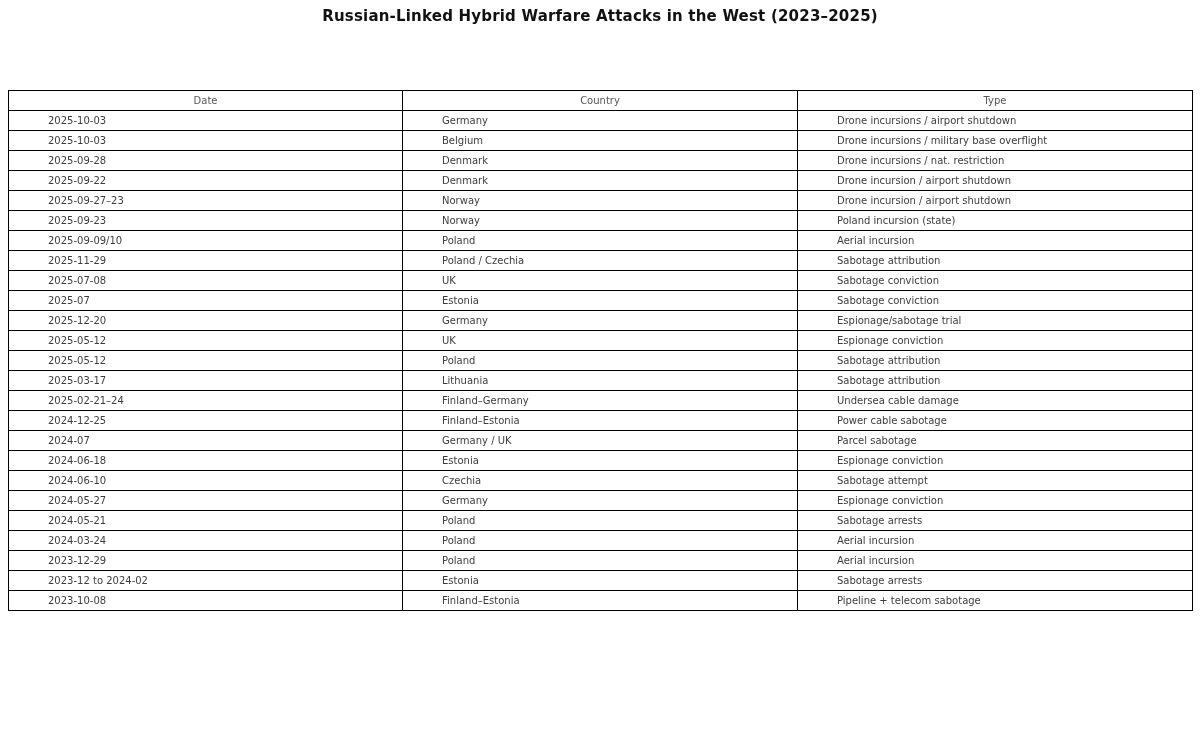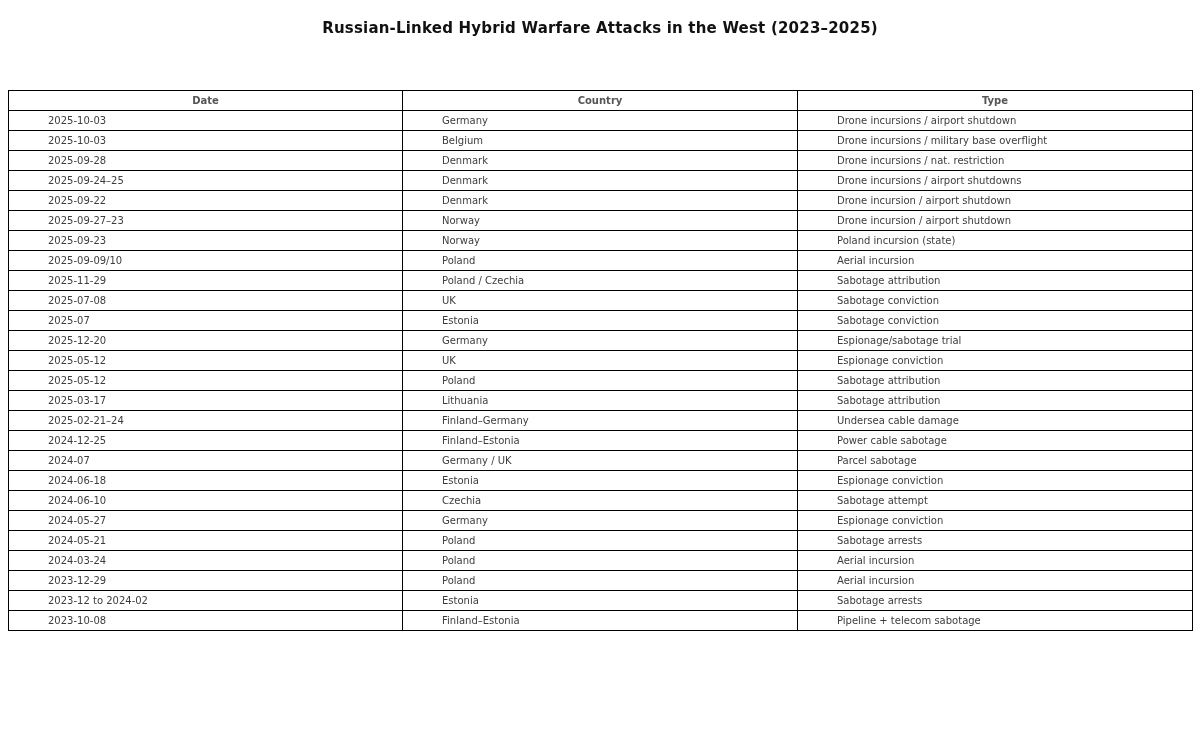--- a/index.html
+++ b/index.html
@@ -9,21 +9,21 @@
     font-family: "DejaVu Sans", "Liberation Sans", sans-serif;
   }
   .page {
     position: relative;
     width: 1200px;
     height: 744px;
     background: #ffffff;
     overflow: hidden;
   }
   .page-title {
-    margin: 12px;
+    margin: 0;
     padding-top: 7px;
     text-align: center;
     font-size: 15px;
     font-weight: bold;
     color: #111111;
     letter-spacing: 0.2px;
   }
   table.attacks-table {
     position: absolute;
     left: 8px;
@@ -35,21 +35,21 @@
   table.attacks-table th,
   table.attacks-table td {
     border: 1px solid #000000;
     font-size: 10px;
     height: 19px;
     padding: 0;
     overflow: hidden;
     white-space: nowrap;
   }
   table.attacks-table th {
-    font-weight: bold;
+    font-weight: normal;
     color: #555555;
     text-align: center;
   }
   table.attacks-table td {
     color: #3c3c3c;
     text-align: left;
     padding-left: 39px;
   }
   col.c-date    { width: 394px; }
   col.c-country { width: 395px; }
@@ -85,25 +85,20 @@
           <td>2025-10-03</td>
           <td>Belgium</td>
           <td>Drone incursions / military base overflight</td>
         </tr>
         <tr>
           <td>2025-09-28</td>
           <td>Denmark</td>
           <td>Drone incursions / nat. restriction</td>
         </tr>
         <tr>
-          <td>2025-09-24–25</td>
-          <td>Denmark</td>
-          <td>Drone incursions / airport shutdowns</td>
-        </tr>
-        <tr>
           <td>2025-09-22</td>
           <td>Denmark</td>
           <td>Drone incursion / airport shutdown</td>
         </tr>
         <tr>
           <td>2025-09-27–23</td>
           <td>Norway</td>
           <td>Drone incursion / airport shutdown</td>
         </tr>
         <tr>

